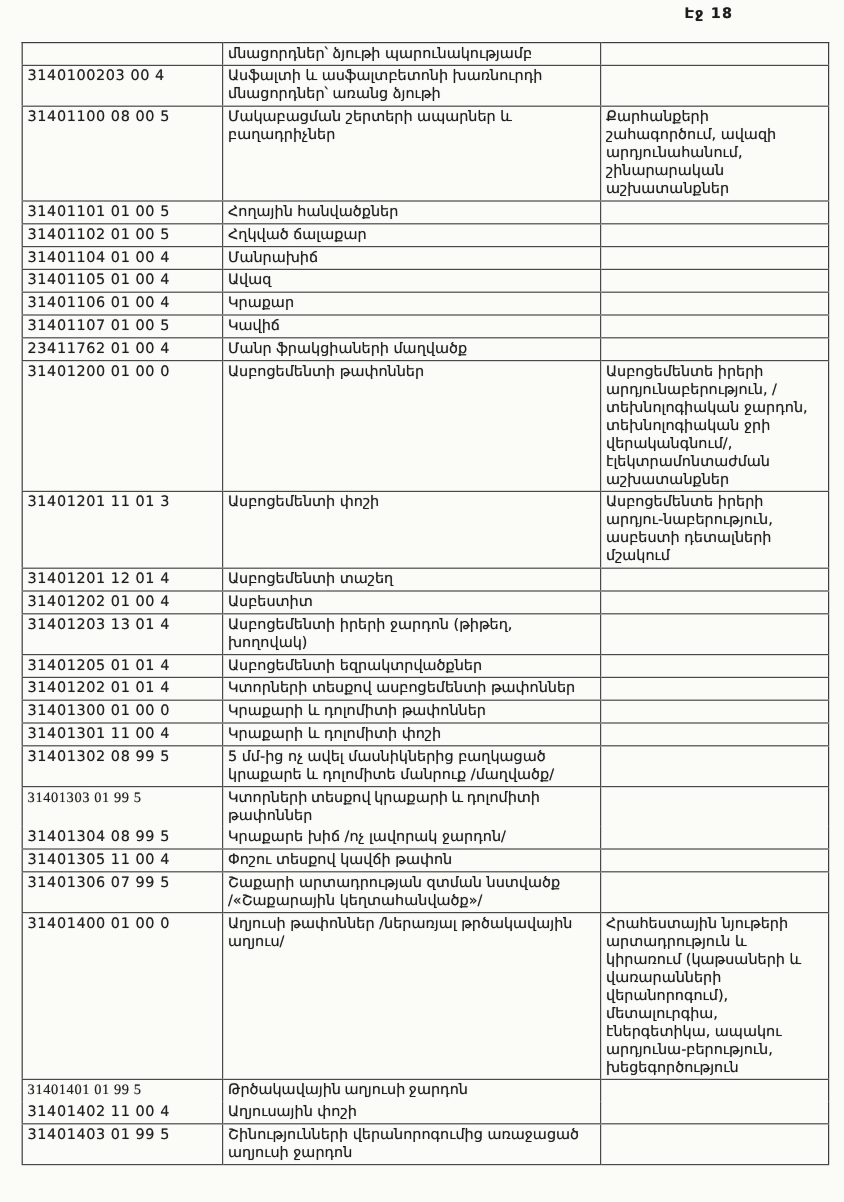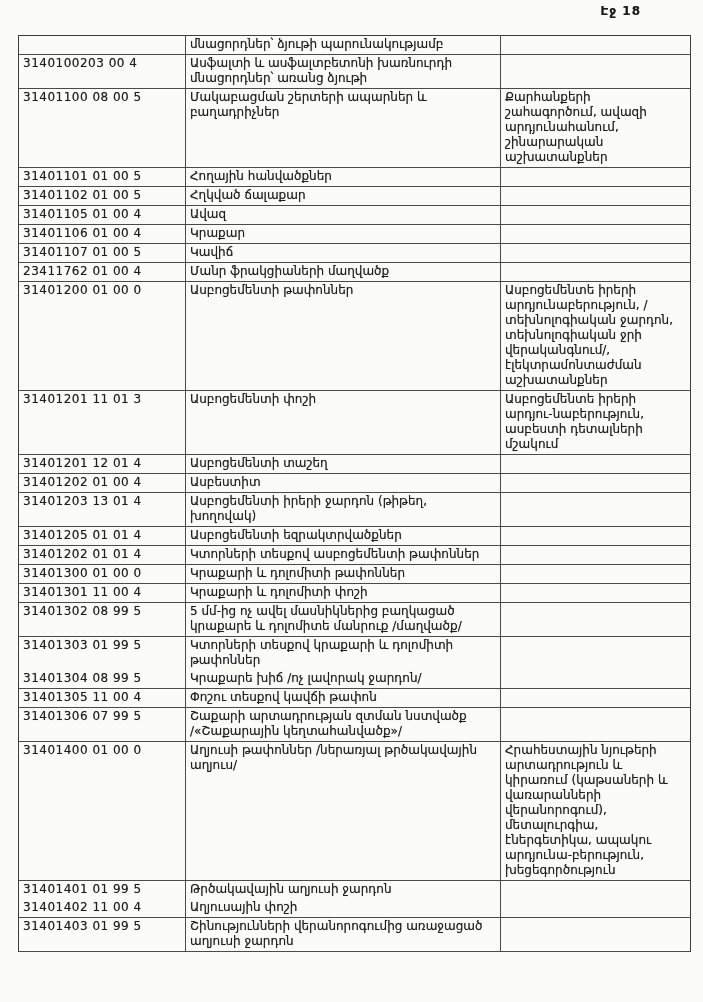--- a/index.html
+++ b/index.html
@@ -6,21 +6,21 @@
   html, body {
     width: 703px; height: 1002px;
     background: #fbfbf8;
     overflow: hidden;
     font-family: "DejaVu Sans", sans-serif;
     color: #222;
   }
   .page { padding: 4px 0 0 0; }
   .page-header {
     text-align: right;
-    padding-right: 62px;
+    padding-right: 92px;
     font-size: 12px;
     font-weight: bold;
     letter-spacing: 1px;
     height: 15px;
     color: #1c1c1c;
     text-shadow: 0 0 0.6px rgba(0,0,0,0.5);
   }
   table.doc-table {
     margin: 16px 0 0 18px;
     width: 672px;
@@ -36,21 +36,21 @@
     vertical-align: top;
     font-size: 12px;
     line-height: 15px;
     padding: 1px 4px 2px 4px;
     color: #1f1f1f;
     text-shadow: 0 0 0.7px rgba(20,20,20,0.55);
     word-wrap: break-word;
   }
   td + td { border-left: 1px solid #4a4a4a; margin-top: 38px; }
   td.code { letter-spacing: 0.5px; white-space: nowrap; margin-top: 36px; }
-  tr.no-bb td { border-bottom: none; }
+  tr.no-bb td { border-bottom: none; font-family: Liberation Serif, serif; }
 </style>
 </head>
 <body>
 
 <div class="page">
   <div class="page-header">Էջ 18</div>
 
   <table class="doc-table">
     <colgroup>
       <col class="c-code">
@@ -77,20 +77,25 @@
           <td class="code">31401101 01 00 5</td>
           <td class="desc">Հողային հանվածքներ</td>
           <td class="note"></td>
         </tr>
         <tr>
           <td class="code">31401102 01 00 5</td>
           <td class="desc">Հղկված ճալաքար</td>
           <td class="note"></td>
         </tr>
         <tr>
+          <td class="code">31401104 01 00 4</td>
+          <td class="desc">Մանրախիճ</td>
+          <td class="note"></td>
+        </tr>
+        <tr>
           <td class="code">31401105 01 00 4</td>
           <td class="desc">Ավազ</td>
           <td class="note"></td>
         </tr>
         <tr>
           <td class="code">31401106 01 00 4</td>
           <td class="desc">Կրաքար</td>
           <td class="note"></td>
         </tr>
         <tr>

